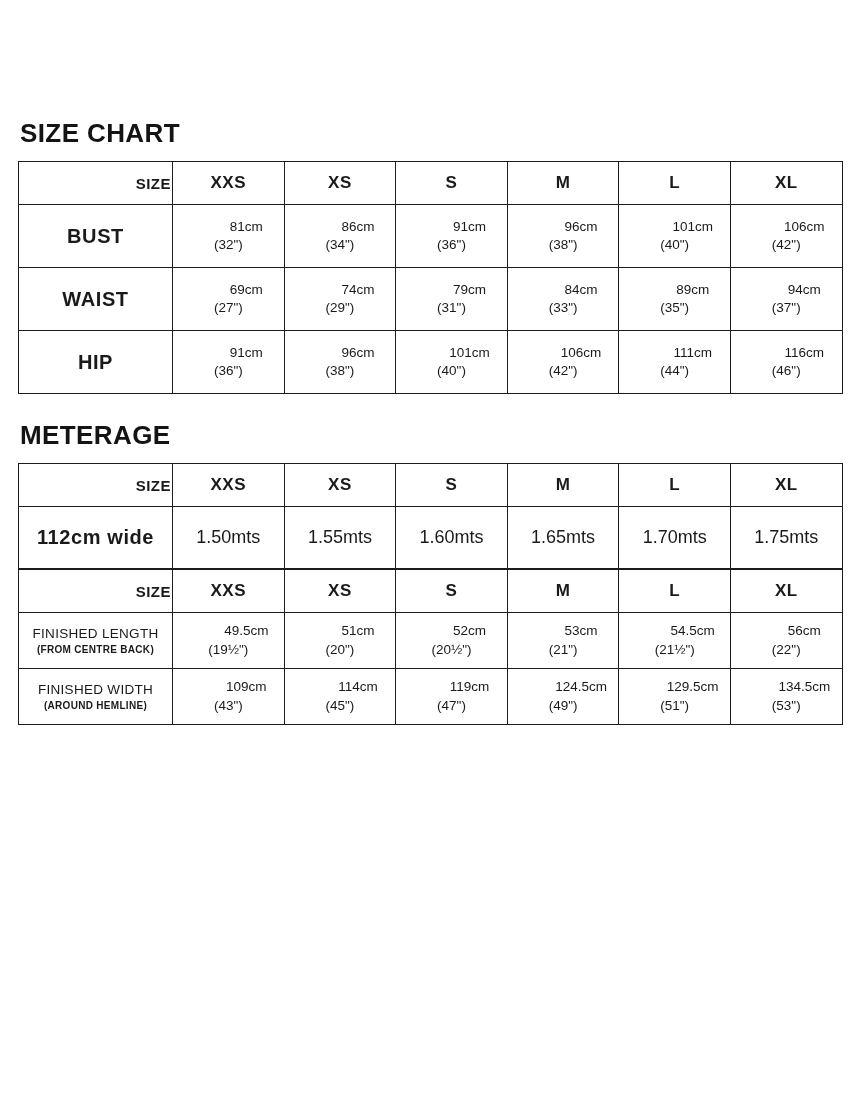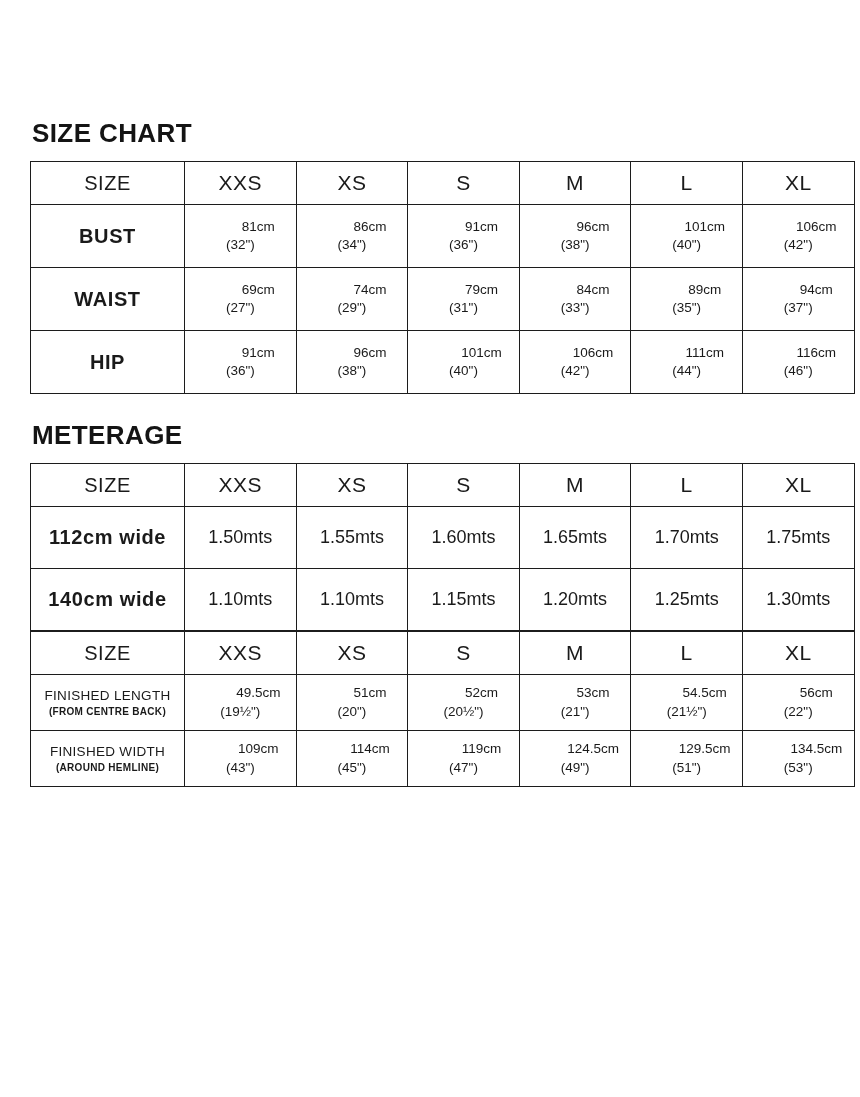--- a/index.html
+++ b/index.html
@@ -11,21 +11,21 @@
     width: 860px;
     height: 1097px;
     font-family: "Liberation Sans", sans-serif;
     color: #1a1a1a;
     -webkit-font-smoothing: antialiased;
   }
   .page {
     width: 860px;
     height: 788px;
     box-sizing: border-box;
-    padding: 118px 18px 0 30px;
+    padding: 118px 18px 0 18px;
     position: relative;
   }
   .section {
     margin-bottom: 0;
   }
   h2.section-title {
     font-size: 26px;
     font-weight: 600;
     letter-spacing: 0.4px;
     margin: 0 0 12px 2px;
@@ -48,27 +48,28 @@
     vertical-align: middle;
     font-weight: 400;
     color: #1a1a1a;
   }
   
   table.chart col.first { width: 154px; }
   table.chart col.val { width: 111.6px; }
 
   table.chart thead th {
     height: 40px;
-    font-size: 21px;
-    font-weight: 400;
+    font-size: 17px;
+    font-weight: 700;
     letter-spacing: 0.5px;
   }
   table.chart thead th.first-head {
-    font-size: 20px;
-    font-weight: 400;
+    font-size: 15px;
+    font-weight: 700;
+    text-align: right;
   }
   table.chart tbody td {
     font-size: 13.5px;
     line-height: 1.35;
   }
   table.chart tbody td.rowlabel {
     font-size: 20px;
     font-weight: 600;
     letter-spacing: 0.6px;
   }
@@ -240,29 +241,20 @@
       <tbody>
         <tr>
           <td class="rowlabel">112cm wide</td>
           <td class="value">1.50mts</td>
           <td class="value">1.55mts</td>
           <td class="value">1.60mts</td>
           <td class="value">1.65mts</td>
           <td class="value">1.70mts</td>
           <td class="value">1.75mts</td>
         </tr>
-        <tr>
-          <td class="rowlabel">140cm wide</td>
-          <td class="value">1.10mts</td>
-          <td class="value">1.10mts</td>
-          <td class="value">1.15mts</td>
-          <td class="value">1.20mts</td>
-          <td class="value">1.25mts</td>
-          <td class="value">1.30mts</td>
-        </tr>
       </tbody>
     </table>
   </div>
 
   <div class="section">
     <table class="chart finished">
       <colgroup>
         <col class="first">
           <col class="val">
           <col class="val">

